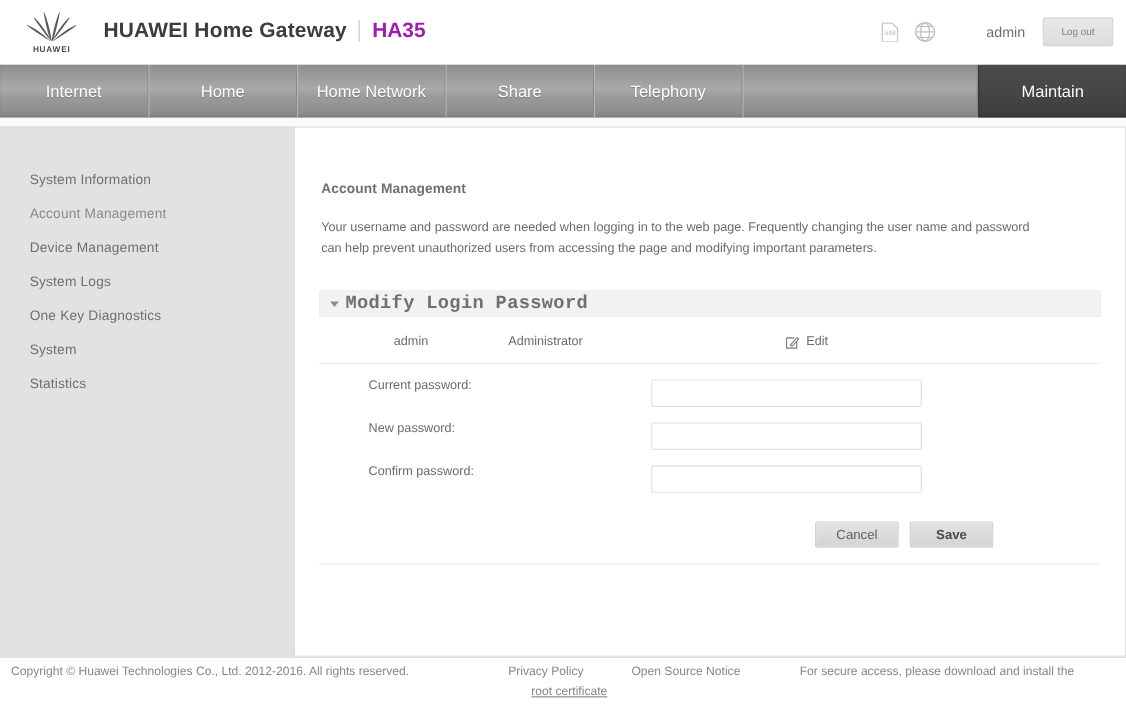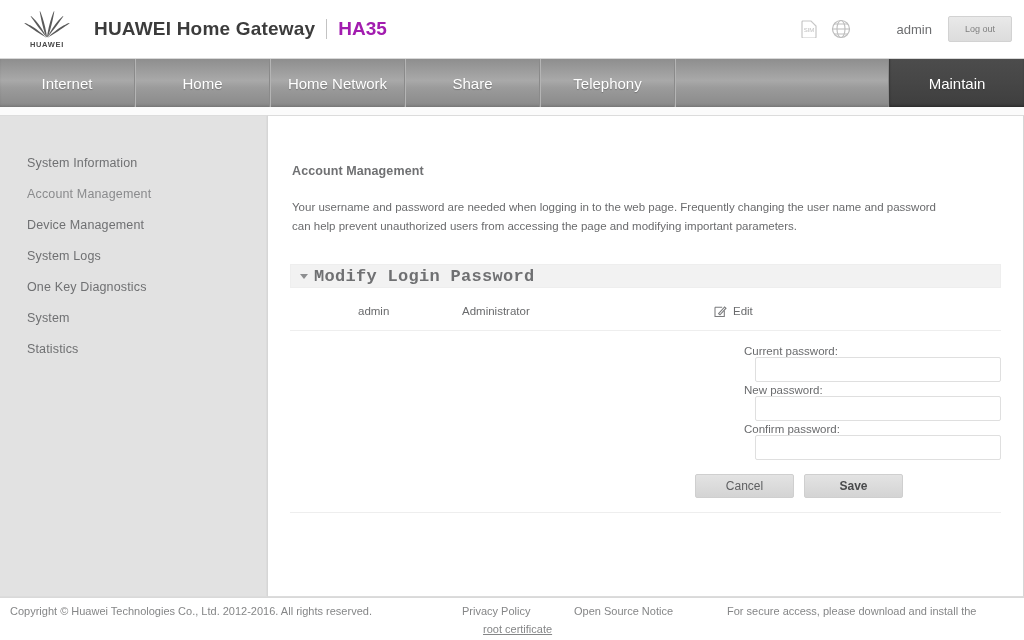--- a/index.html
+++ b/index.html
@@ -226,23 +226,22 @@
   .acct-user { width: 172px; padding-left: 68px; font-size: 11.5px; color: #6a6b6d; box-sizing: border-box; }
   .acct-role { width: 252px; font-size: 11.5px; color: #6a6b6d; }
   .acct-edit { display: flex; align-items: flex-start; cursor: pointer; }
   .acct-edit-label { font-size: 11.5px; color: #6a6b6d; margin-left: 6px; }
 
   .form {
     padding-top: 14px;
   }
   .form-row {
     display: flex;
-    align-items: flex-end;
+    align-items: flex-start;
     height: 39px;
-    flex-direction: column;
   }
   .form-label {
     width: 302px;
     padding-left: 45px;
     font-size: 11.5px;
     color: #6a6b6d;
     box-sizing: border-box;
     text-align: left;
   }
   .form-input {
@@ -261,21 +260,21 @@
 
   .btn-row {
     display: flex;
     justify-content: flex-end;
     padding-right: 98px;
     margin-top: 12px;
     padding-bottom: 14px;
     border-bottom: 1px solid #eeeeee;
   }
   .btn {
-    width: 99px;
+    width: 76px;
     height: 24px;
     border: 1px solid #cfcfcf;
     border-radius: 2px;
     background: linear-gradient(to bottom, #e3e3e3, #d4d4d4);
     display: flex;
     align-items: center;
     justify-content: center;
     font-size: 12px;
     color: #5f6062;
     cursor: pointer;

